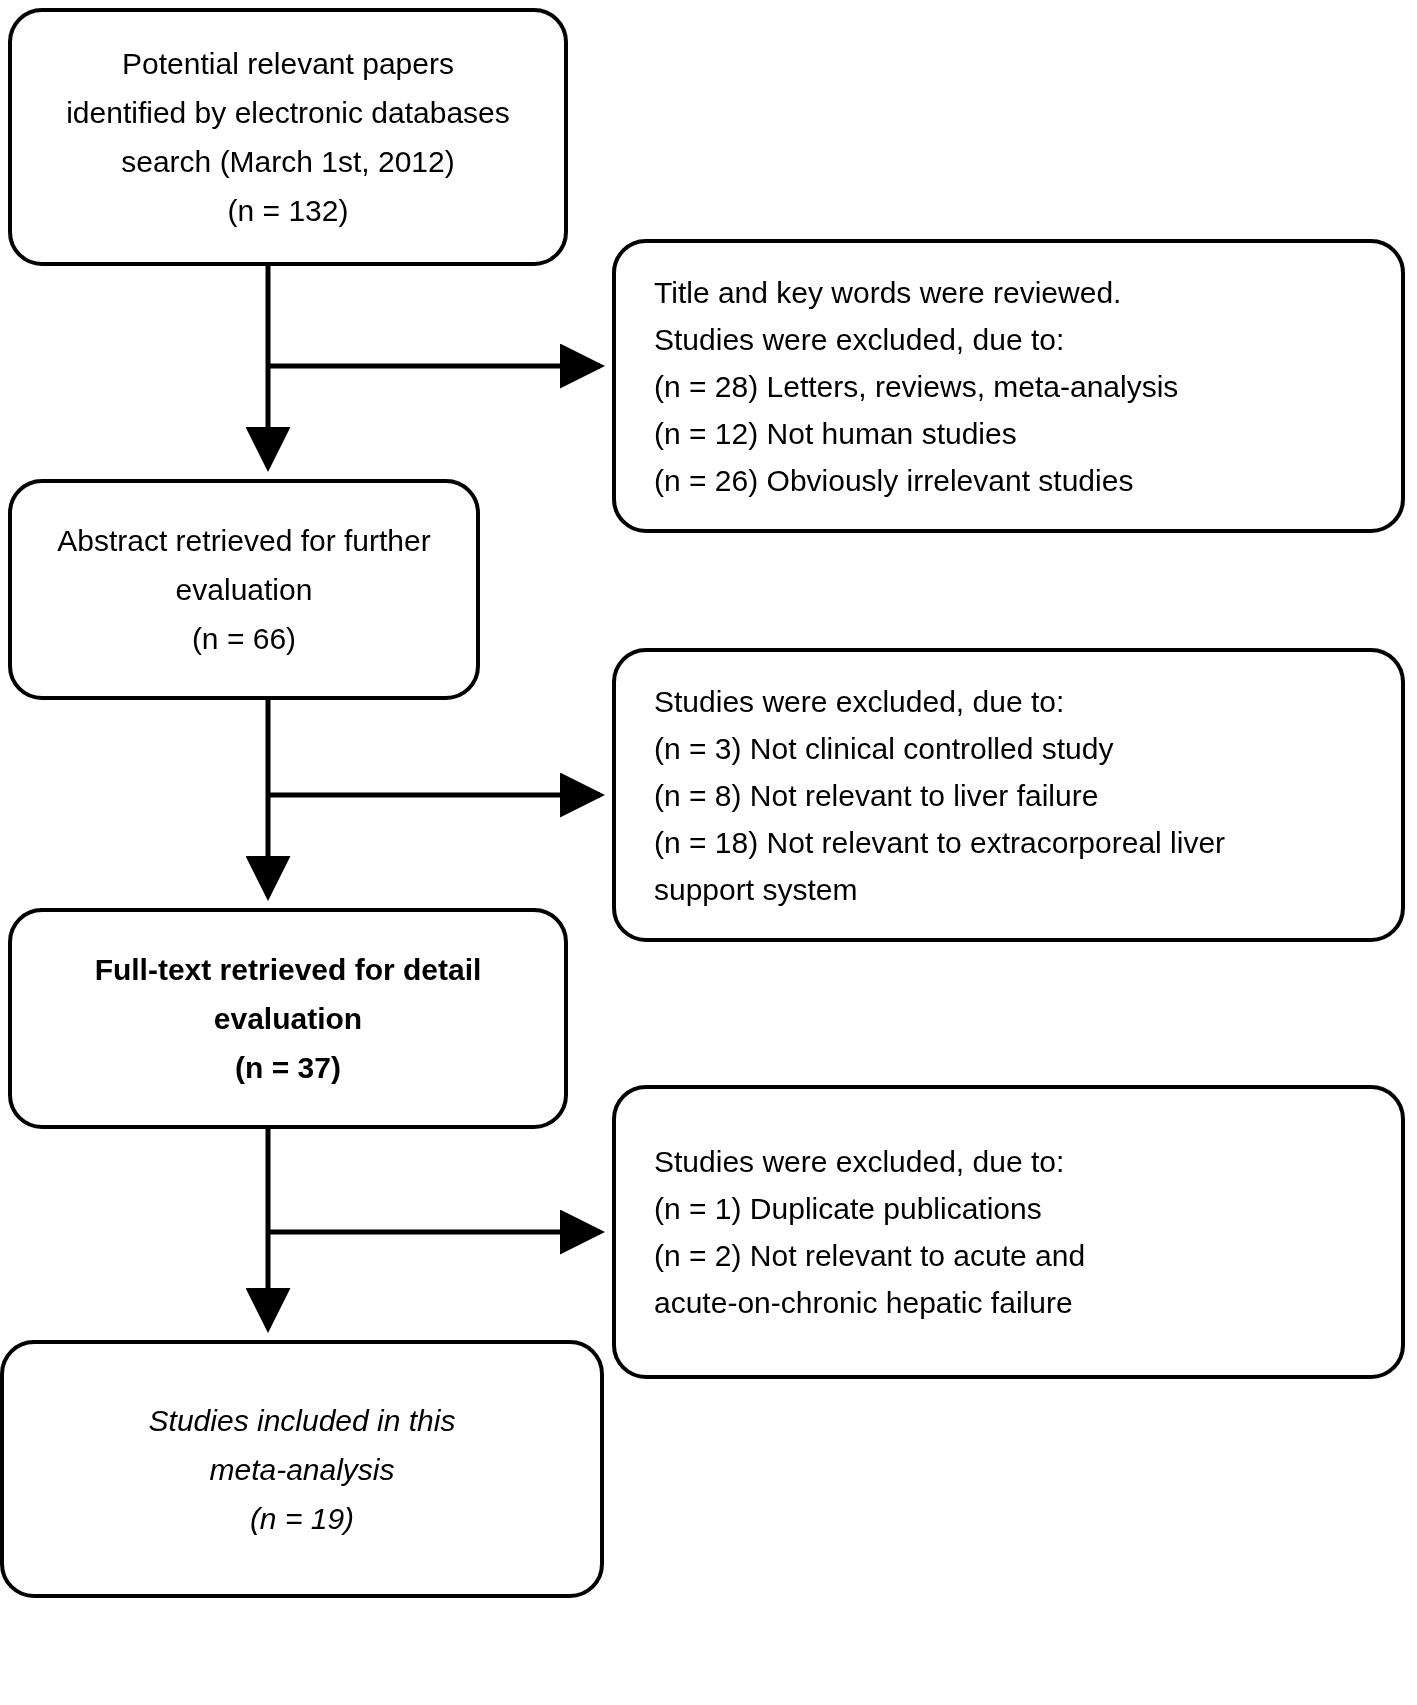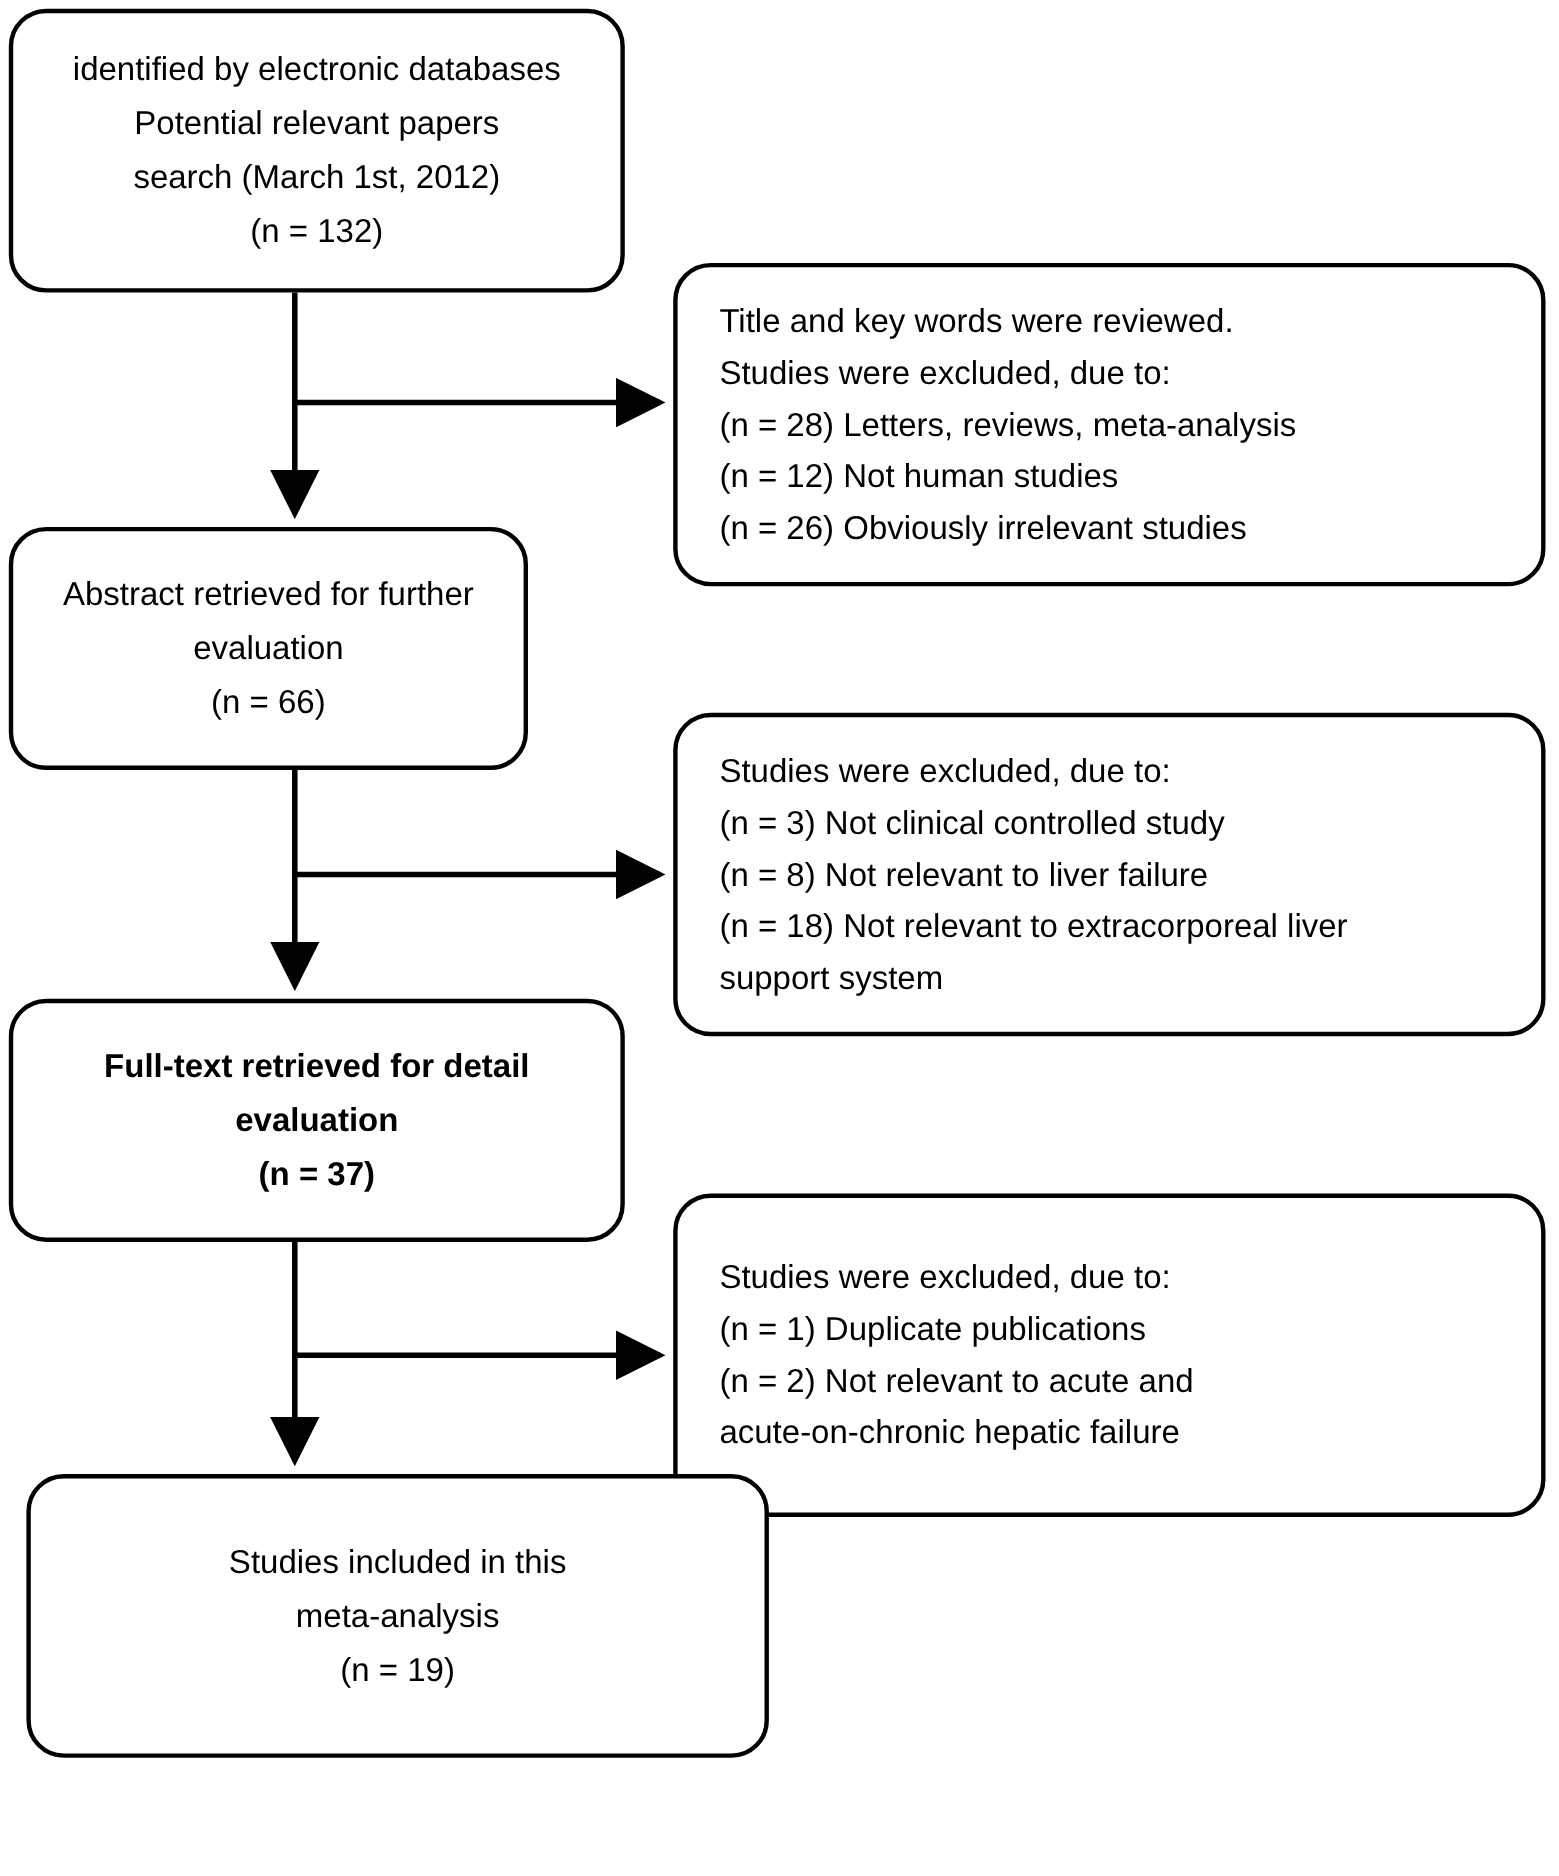--- a/index.html
+++ b/index.html
@@ -54,21 +54,21 @@
     white-space: nowrap;
     letter-spacing: 0px;
   }
   .flow-box.stage .box-line {
     line-height: 49px;
   }
   
   #box-identified  { left: 8px;  top: 8px;    width: 560px; height: 258px; }
   #box-abstract    { left: 8px;  top: 479px;  width: 472px; height: 221px; }
   #box-fulltext    { left: 8px;  top: 908px;  width: 560px; height: 221px; font-weight: bold; }
-  #box-included    { left: 24px;  top: 1340px; width: 675px; height: 258px; }
+  #box-included    { left: 0;  top: 1340px; width: 604px; height: 258px; font-style: italic; }
   
   #box-excl-1 { left: 612px; top: 219px;  width: 793px; height: 294px; margin-top: 20px; }
   #box-excl-2 { left: 612px; top: 648px;  width: 793px; height: 294px; }
   #box-excl-3 { left: 612px; top: 1085px; width: 793px; height: 294px; }
 </style>
 </head>
 <body>
 
 <div id="diagram-root">
 
@@ -95,22 +95,22 @@
 
     <g>
       <line x1="268" y1="1129" x2="268" y2="1328" stroke="#000000" stroke-width="5" marker-end="url(#arrowhead)"></line>
     </g>
     <g>
       <line x1="268" y1="1232" x2="600" y2="1232" stroke="#000000" stroke-width="5" marker-end="url(#arrowhead)"></line>
     </g>
   </svg>
 
   <div class="flow-box stage" id="box-identified">
+    <div class="box-line">Potential relevant papers</div>
     <div class="box-line">identified by electronic databases</div>
-    <div class="box-line">Potential relevant papers</div>
     <div class="box-line">search (March 1st, 2012)</div>
     <div class="box-line">(n = 132)</div>
   </div>
 
   <div class="flow-box exclusion" id="box-excl-1">
     <div class="box-line">Title and key words were reviewed.</div>
     <div class="box-line">Studies were excluded, due to:</div>
     <div class="box-line">(n = 28) Letters, reviews, meta-analysis</div>
     <div class="box-line">(n = 12) Not human studies</div>
     <div class="box-line">(n = 26) Obviously irrelevant studies</div>

